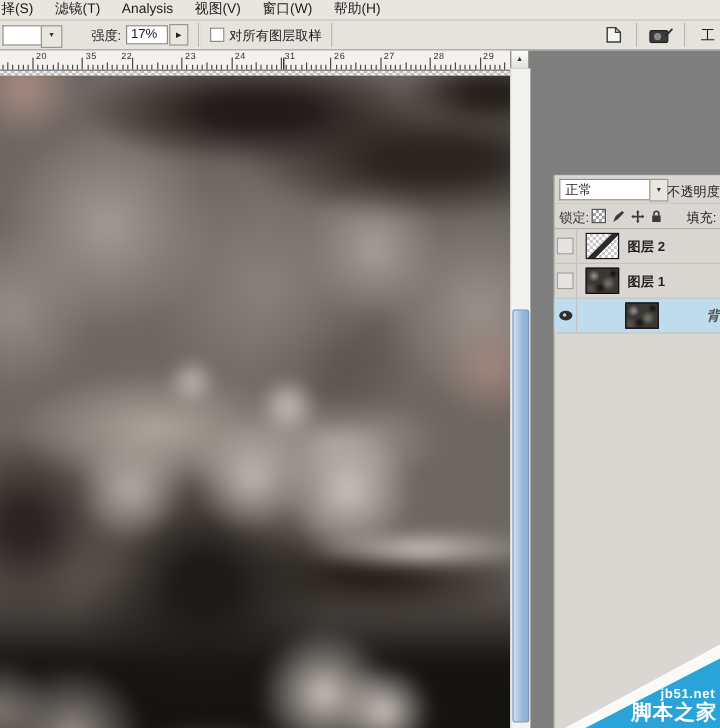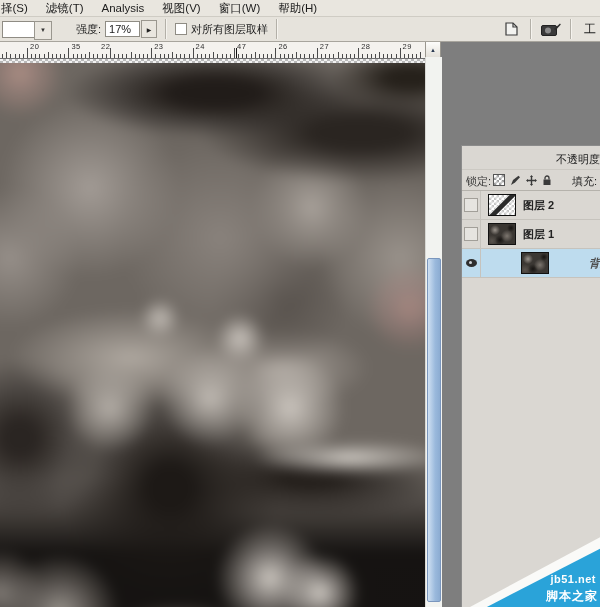--- a/index.html
+++ b/index.html
@@ -196,21 +196,21 @@
     position:absolute;inset:0;background:#fafaf8;
     clip-path:polygon(100% 3%,0 100%,18% 100%,100% 22%);
   }
   .wm-tri{position:absolute;inset:0;clip-path:polygon(100% 19%,13% 100%,100% 100%);}
   .wm-site{
     position:absolute;right:4px;bottom:22px;color:#fdfdfd;
     font-size:11px;font-weight:bold;letter-spacing:.5px;
   }
   .wm-name{
     position:absolute;right:2px;bottom:2px;color:#ffffff;
-    font-size:12px;font-weight:bold;letter-spacing:1px;
+    font-size:17px;font-weight:bold;letter-spacing:1px;
   }
 
   svg{display:block;}
 </style>
 </head>
 <body>
 
 <div class="app">
 
   <div class="menubar">
@@ -359,21 +359,21 @@
       <div class="tick" style="left: 403.7px; height: 4px;"></div>
       <div class="tick" style="left: 407.9px; height: 4px;"></div>
       <div class="tick" style="left: 412px; height: 4px;"></div>
       <div class="tick" style="left: 416.2px; height: 4px;"></div>
       <div class="tick" style="left: 420.3px; height: 6px;"></div>
       <span class="ruler-num" style="left: 30px;">20</span>
       <span class="ruler-num" style="left: 71.4px;">35</span>
       <span class="ruler-num" style="left: 101px;">22</span>
       <span class="ruler-num" style="left: 154.2px;">23</span>
       <span class="ruler-num" style="left: 195.6px;">24</span>
-      <span class="ruler-num" style="left: 237px;">47</span>
+      <span class="ruler-num" style="left: 237px;">31</span>
       <span class="ruler-num" style="left: 278.4px;">26</span>
       <span class="ruler-num" style="left: 319.8px;">27</span>
       <span class="ruler-num" style="left: 361.2px;">28</span>
       <span class="ruler-num" style="left: 402.6px;">29</span>
     </div>
 
   <div class="canvas">
     <div class="checker-strip"></div>
     <div class="photo"></div>
   </div>
@@ -384,20 +384,24 @@
     <div class="vscroll-up">
         <span>▲</span>
       </div>
     <div class="vscroll-track">
       <div class="vscroll-thumb"></div>
     </div>
   </div>
 
   <div class="layers-panel">
     <div class="blend-row">
+      <span class="blend-combo">
+        <span class="blend-field">正常</span>
+        <span class="blend-btn">▼</span>
+      </span>
       <span class="opacity-label">不透明度:</span>
     </div>
     <div class="lock-row">
       <span class="lock-label">锁定:</span>
       <span class="lock-icons">
         <span class="lock-icon">
             <span class="checker-sq"></span>
           </span>
         <span class="lock-icon">
           <svg width="11" height="11" viewBox="0 0 11 11">

